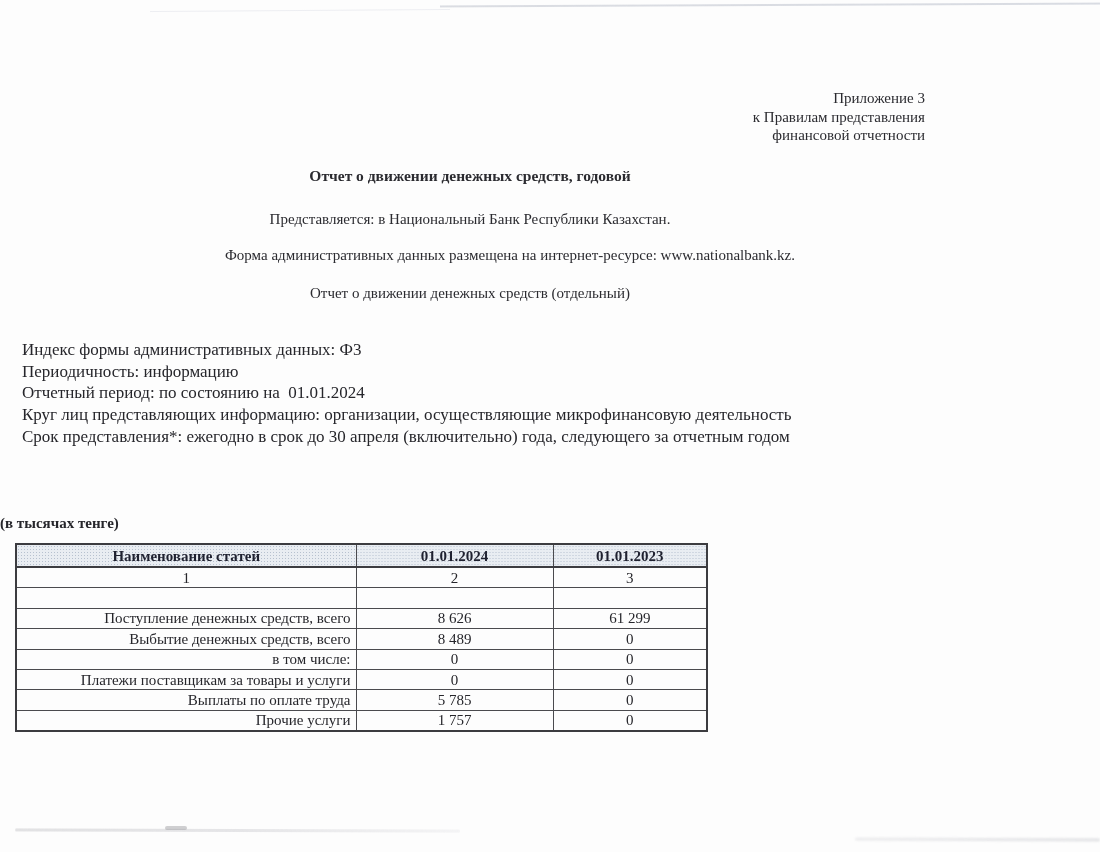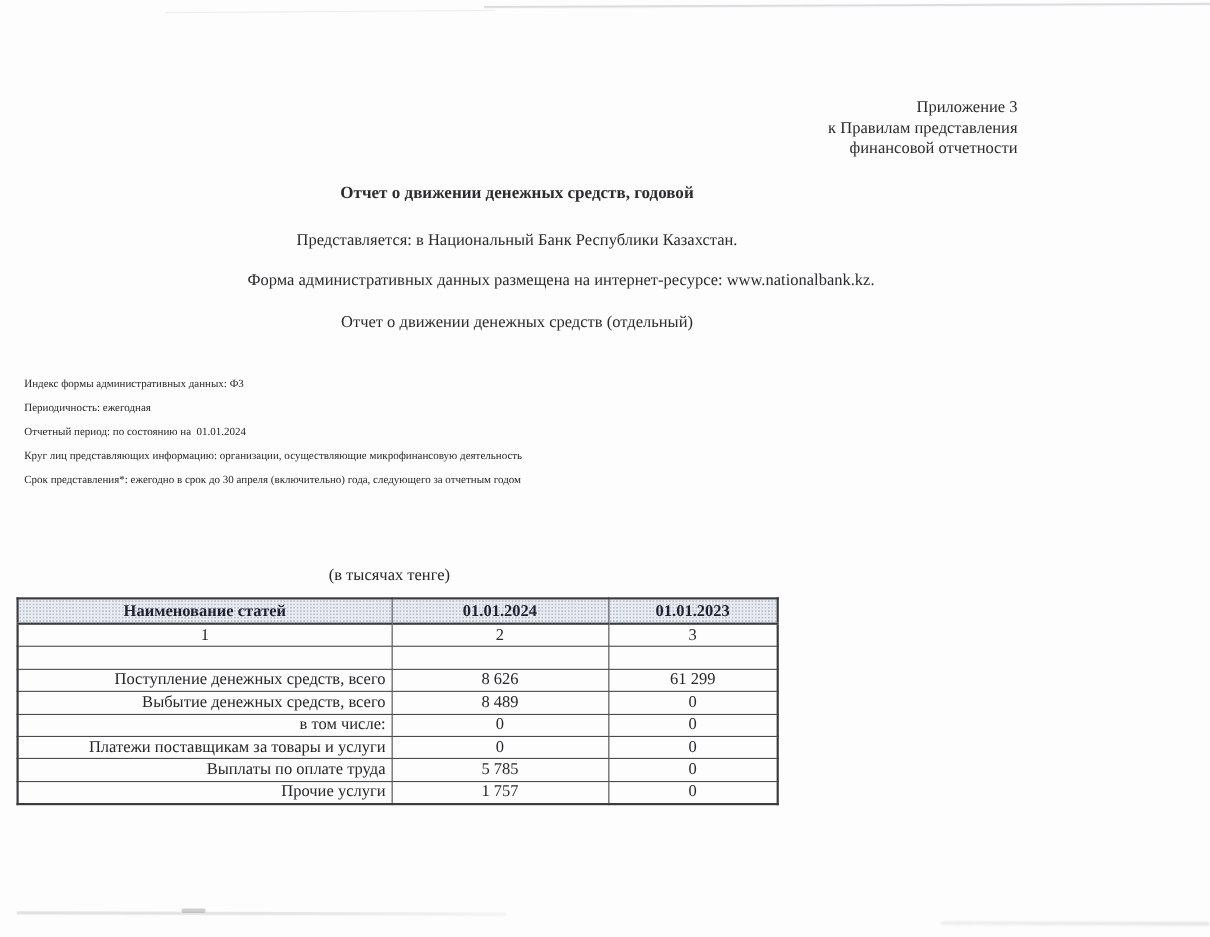--- a/index.html
+++ b/index.html
@@ -72,35 +72,36 @@
   .doc-title { top: 167px; font-weight: bold; font-size: 15.5px; }
   .line-submitted { top: 211px; }
   .line-form-loc  { top: 247px; padding-left: 40px; }
   .line-subtitle  { top: 285px; }
 
   
   .meta {
     position: absolute;
     left: 22px;
     top: 339px;
-    font-size: 10px;
+    font-size: 17px;
   }
   .meta-line {
     line-height: 21.7px;
     white-space: pre-wrap;
   }
 
   
   .units {
     position: absolute;
     top: 515px;
     left: 0;
     width: 708px;
-    text-align: center;
-    font-size: 15px;
+    text-align: left;
+    font-size: 15px;
+    font-weight: bold;
   }
 
   
   table.report {
     position: absolute;
     left: 15px;
     top: 543px;
     width: 691px;
     border-collapse: collapse;
     table-layout: fixed;
@@ -144,21 +145,21 @@
     <div class="appendix-line">финансовой отчетности</div>
   </div>
 
   <div class="center-line line-submitted">Представляется: в Национальный Банк Республики Казахстан.</div>
   <div class="center-line doc-title">Отчет о движении денежных средств, годовой</div>
   <div class="center-line line-form-loc">Форма административных данных размещена на интернет-ресурсе: www.nationalbank.kz.</div>
   <div class="center-line line-subtitle">Отчет о движении денежных средств (отдельный)</div>
 
   <div class="meta">
     <div class="meta-line">Индекс формы административных данных: Ф3</div>
-    <div class="meta-line">Периодичность: ежегодная</div>
+    <div class="meta-line">Периодичность: информацию</div>
     <div class="meta-line">Отчетный период: по состоянию на  01.01.2024</div>
     <div class="meta-line">Круг лиц представляющих информацию: организации, осуществляющие микрофинансовую деятельность</div>
     <div class="meta-line">Срок представления*: ежегодно в срок до 30 апреля (включительно) года, следующего за отчетным годом</div>
   </div>
 
   <div class="units">(в тысячах тенге)</div>
 
   <table class="report">
     <colgroup>
       <col style="width:340px">

